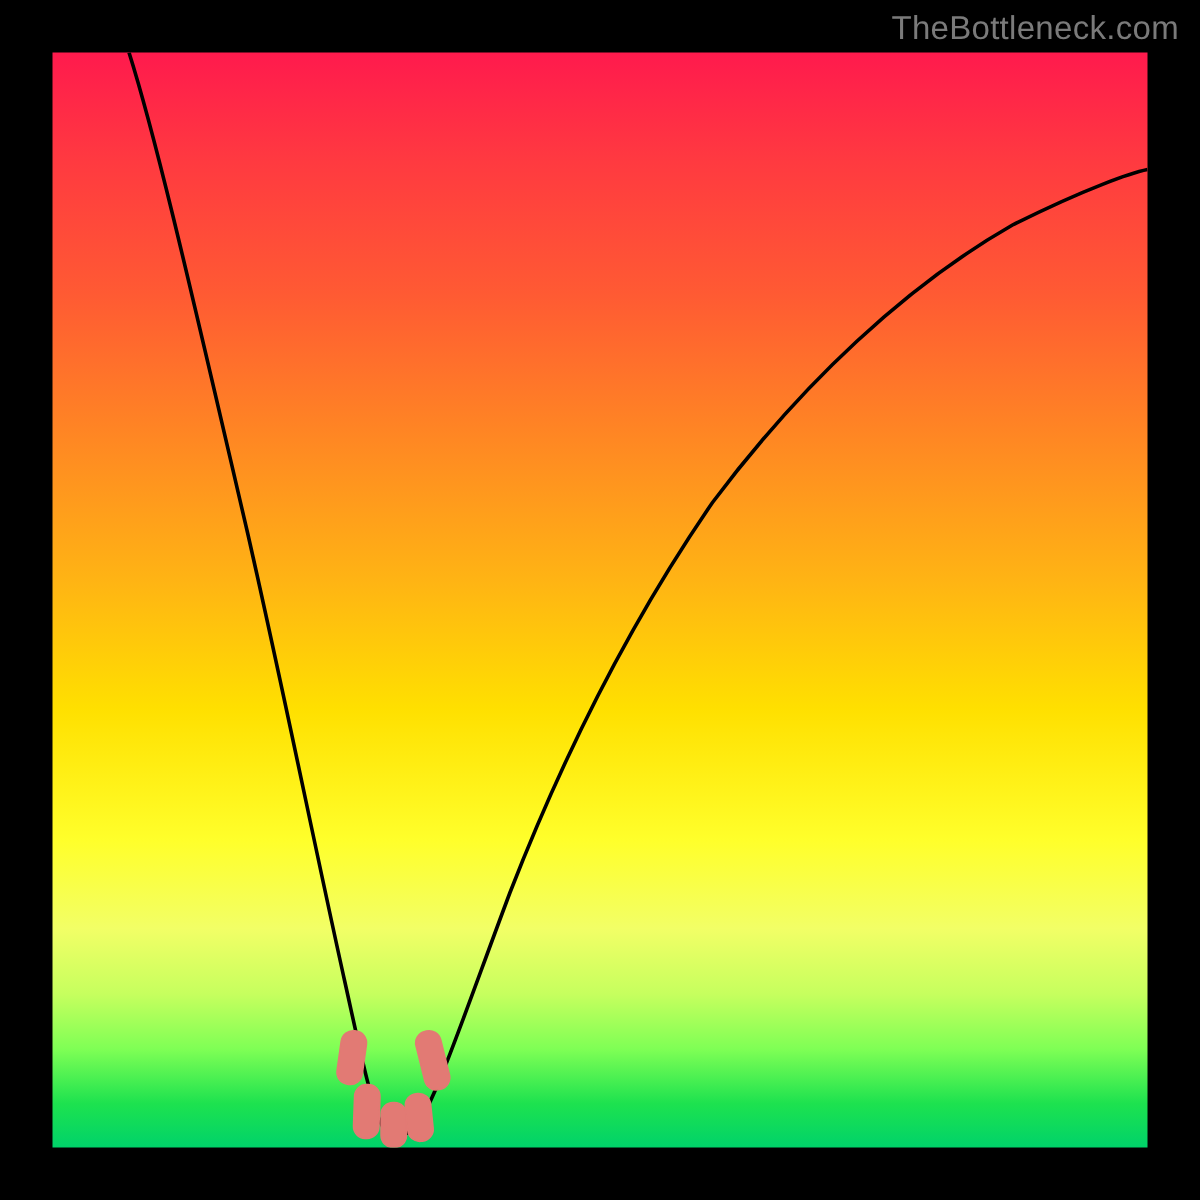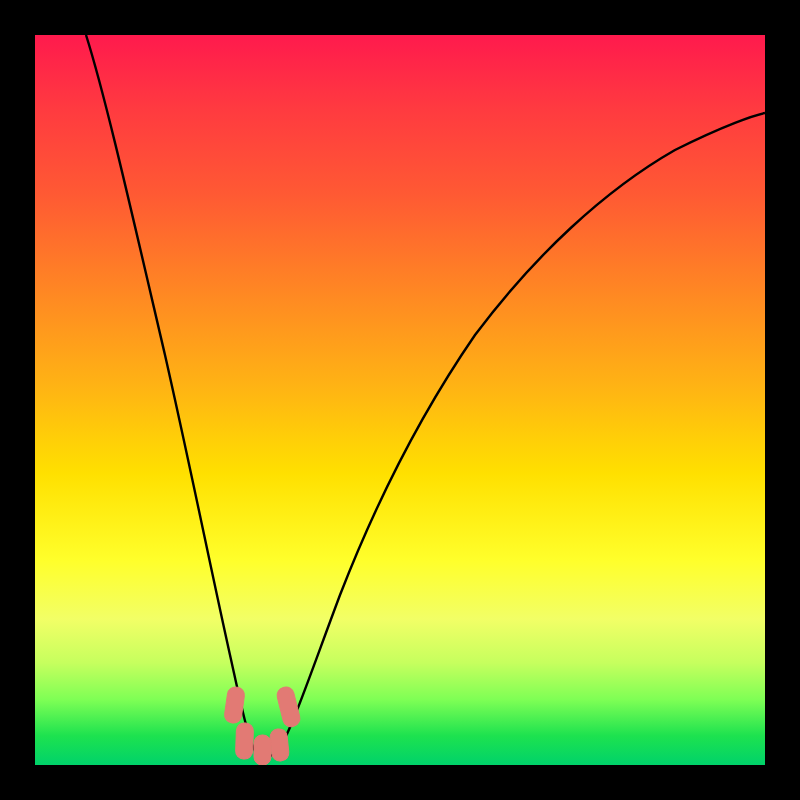--- a/index.html
+++ b/index.html
@@ -52,20 +52,21 @@
     position: absolute;
     left: 0; top: 0;
     width: 730px;
     height: 730px;
   }
 </style>
 </head>
 <body>
 
 <div class="frame">
+  <div class="watermark">TheBottleneck.com</div>
 
   <div class="plot-area">
     <svg class="curve" viewBox="0 0 730 730" preserveAspectRatio="none">
       <path fill="none" stroke="#000" stroke-width="2.4" d="M 51 0
                C 70 60, 95 170, 130 320
                C 155 430, 175 530, 195 620
                C 205 665, 212 700, 220 716
                C 225 723, 233 724, 242 717
                C 255 700, 275 640, 305 560
                C 340 470, 385 380, 440 300

